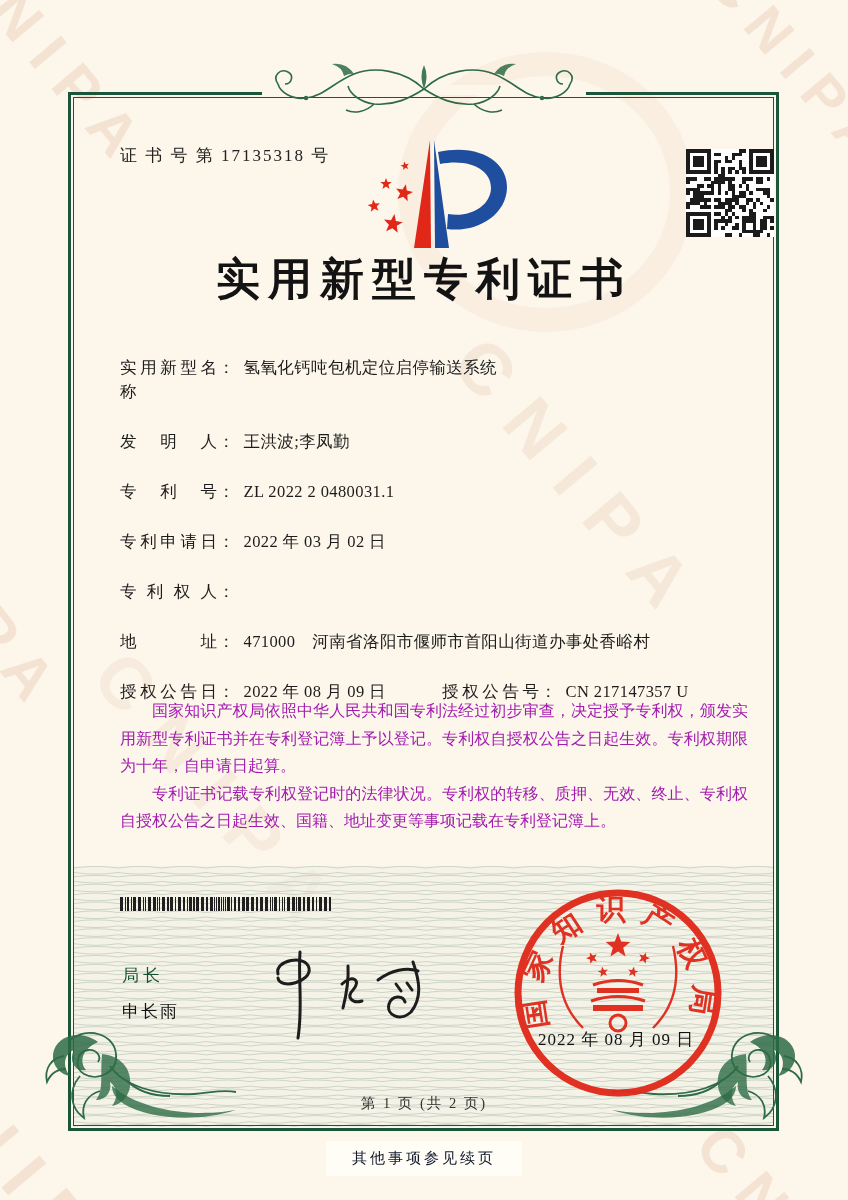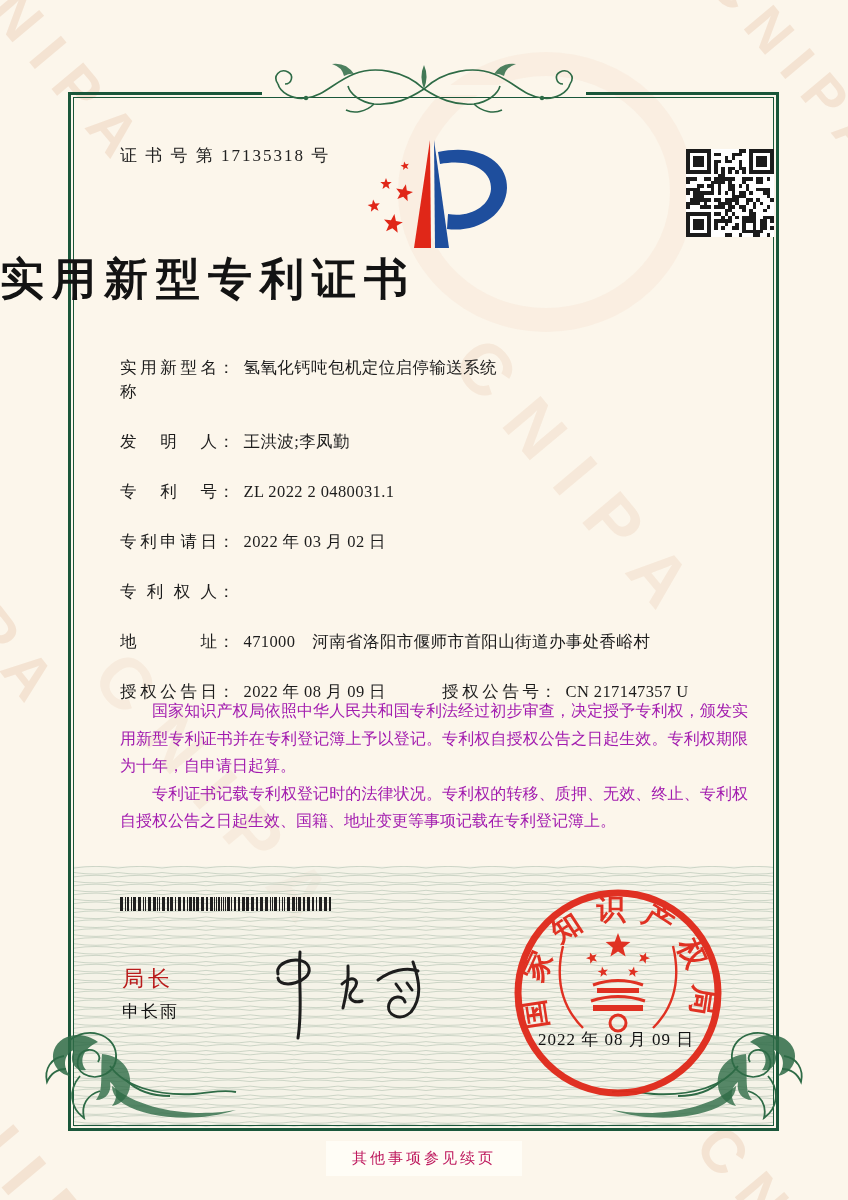--- a/index.html
+++ b/index.html
@@ -35,48 +35,48 @@
   .corner-ornament{position:absolute;z-index:3;}
   .corner-bl{left:40px;top:1022px;}
   .corner-br{left:608px;top:1022px;transform:scaleX(-1);}
   .guilloche{position:absolute;left:74px;top:866px;z-index:2;}
   
   .cert-no{position:absolute;left:120px;top:144px;z-index:4;
     font-size:17px;letter-spacing:2px;color:#222;}
   .logo{position:absolute;left:342px;top:136px;z-index:4;}
   .qr{position:absolute;left:686px;top:149px;z-index:4;}
   .doc-title{
-    position:absolute;left:0;right:0;top:250px;z-index:4;text-align:left;
+    position:absolute;left:0;right:0;top:250px;z-index:4;text-align:center;
     font-size:44px;font-weight:bold;letter-spacing:8px;color:#131313;
   }
   .fields{position:absolute;left:120px;top:356px;width:615px;z-index:4;}
   .field-row{display:flex;align-items:baseline;font-size:16.5px;color:#1c1c1c;
     line-height:24px;margin-bottom:26px;}
   .pair{display:flex;align-items:baseline;}
   .pair + .pair{margin-left:56px;align-items:center;}
   .f-label{display:inline-block;width:97px;text-align:justify;text-align-last:justify;}
   .f-colon{margin:0 9px 0 1px;}
   .f-value{letter-spacing:.4px;white-space:nowrap;}
   .paras{position:absolute;left:120px;top:697px;width:628px;z-index:4;}
   .paras p{margin:0;font-size:16px;line-height:27.5px;text-indent:2em;
     text-align:justify;color:#a21caf;}
   .barcode{position:absolute;left:120px;top:897px;z-index:4;}
   .director-label{position:absolute;left:122px;top:964px;z-index:4;
-    font-size:22px;letter-spacing:4px;color:#b91c1c;}
+    font-size:17px;letter-spacing:4px;color:#14532d;}
   .director-name{position:absolute;left:122px;top:1000px;z-index:4;
     font-size:17px;letter-spacing:2px;color:#151515;}
   .signature{position:absolute;left:248px;top:940px;z-index:4;}
   .seal{position:absolute;left:505px;top:884px;z-index:5;opacity:.96;}
   .seal-date{position:absolute;left:500px;top:1028px;width:232px;z-index:6;
     text-align:center;font-size:17px;letter-spacing:1px;color:#121212;}
   .page-num{position:absolute;left:0;right:0;top:1094px;z-index:4;
     text-align:center;font-size:14.5px;letter-spacing:2px;color:#333;}
   .cont-note{
     position:absolute;left:50%;transform:translateX(-50%);top:1141px;z-index:4;
-    background:#fffdf6;padding:8px 26px;font-size:15px;letter-spacing:3px;color:#be185d;
+    background:#fffdf6;padding:8px 26px;font-size:15px;letter-spacing:3px;color:#0f172a;
   }
 </style>
 </head>
 <body>
 
 <div class="page">
 
   <span class="wm wm1">CNIPA</span>
   <span class="wm wm2">CNIPA</span>
   <span class="wm wm3">CNIPA</span>
@@ -690,15 +690,16 @@
         <path d="M168,62 Q180,112 148,144" stroke-width="2.4"></path>
       </g>
       <g fill="#e02a1b">
         <rect x="92" y="104" width="42" height="5"></rect>
         <rect x="88" y="121" width="50" height="6"></rect>
       </g>
     </g>
   </svg>
   <div class="seal-date">2022 年 08 月 09 日</div>
 
+  <div class="page-num">第 1 页 (共 2 页)</div>
   <div class="cont-note">其他事项参见续页</div>
 
 </div>
 
 </body></html>

